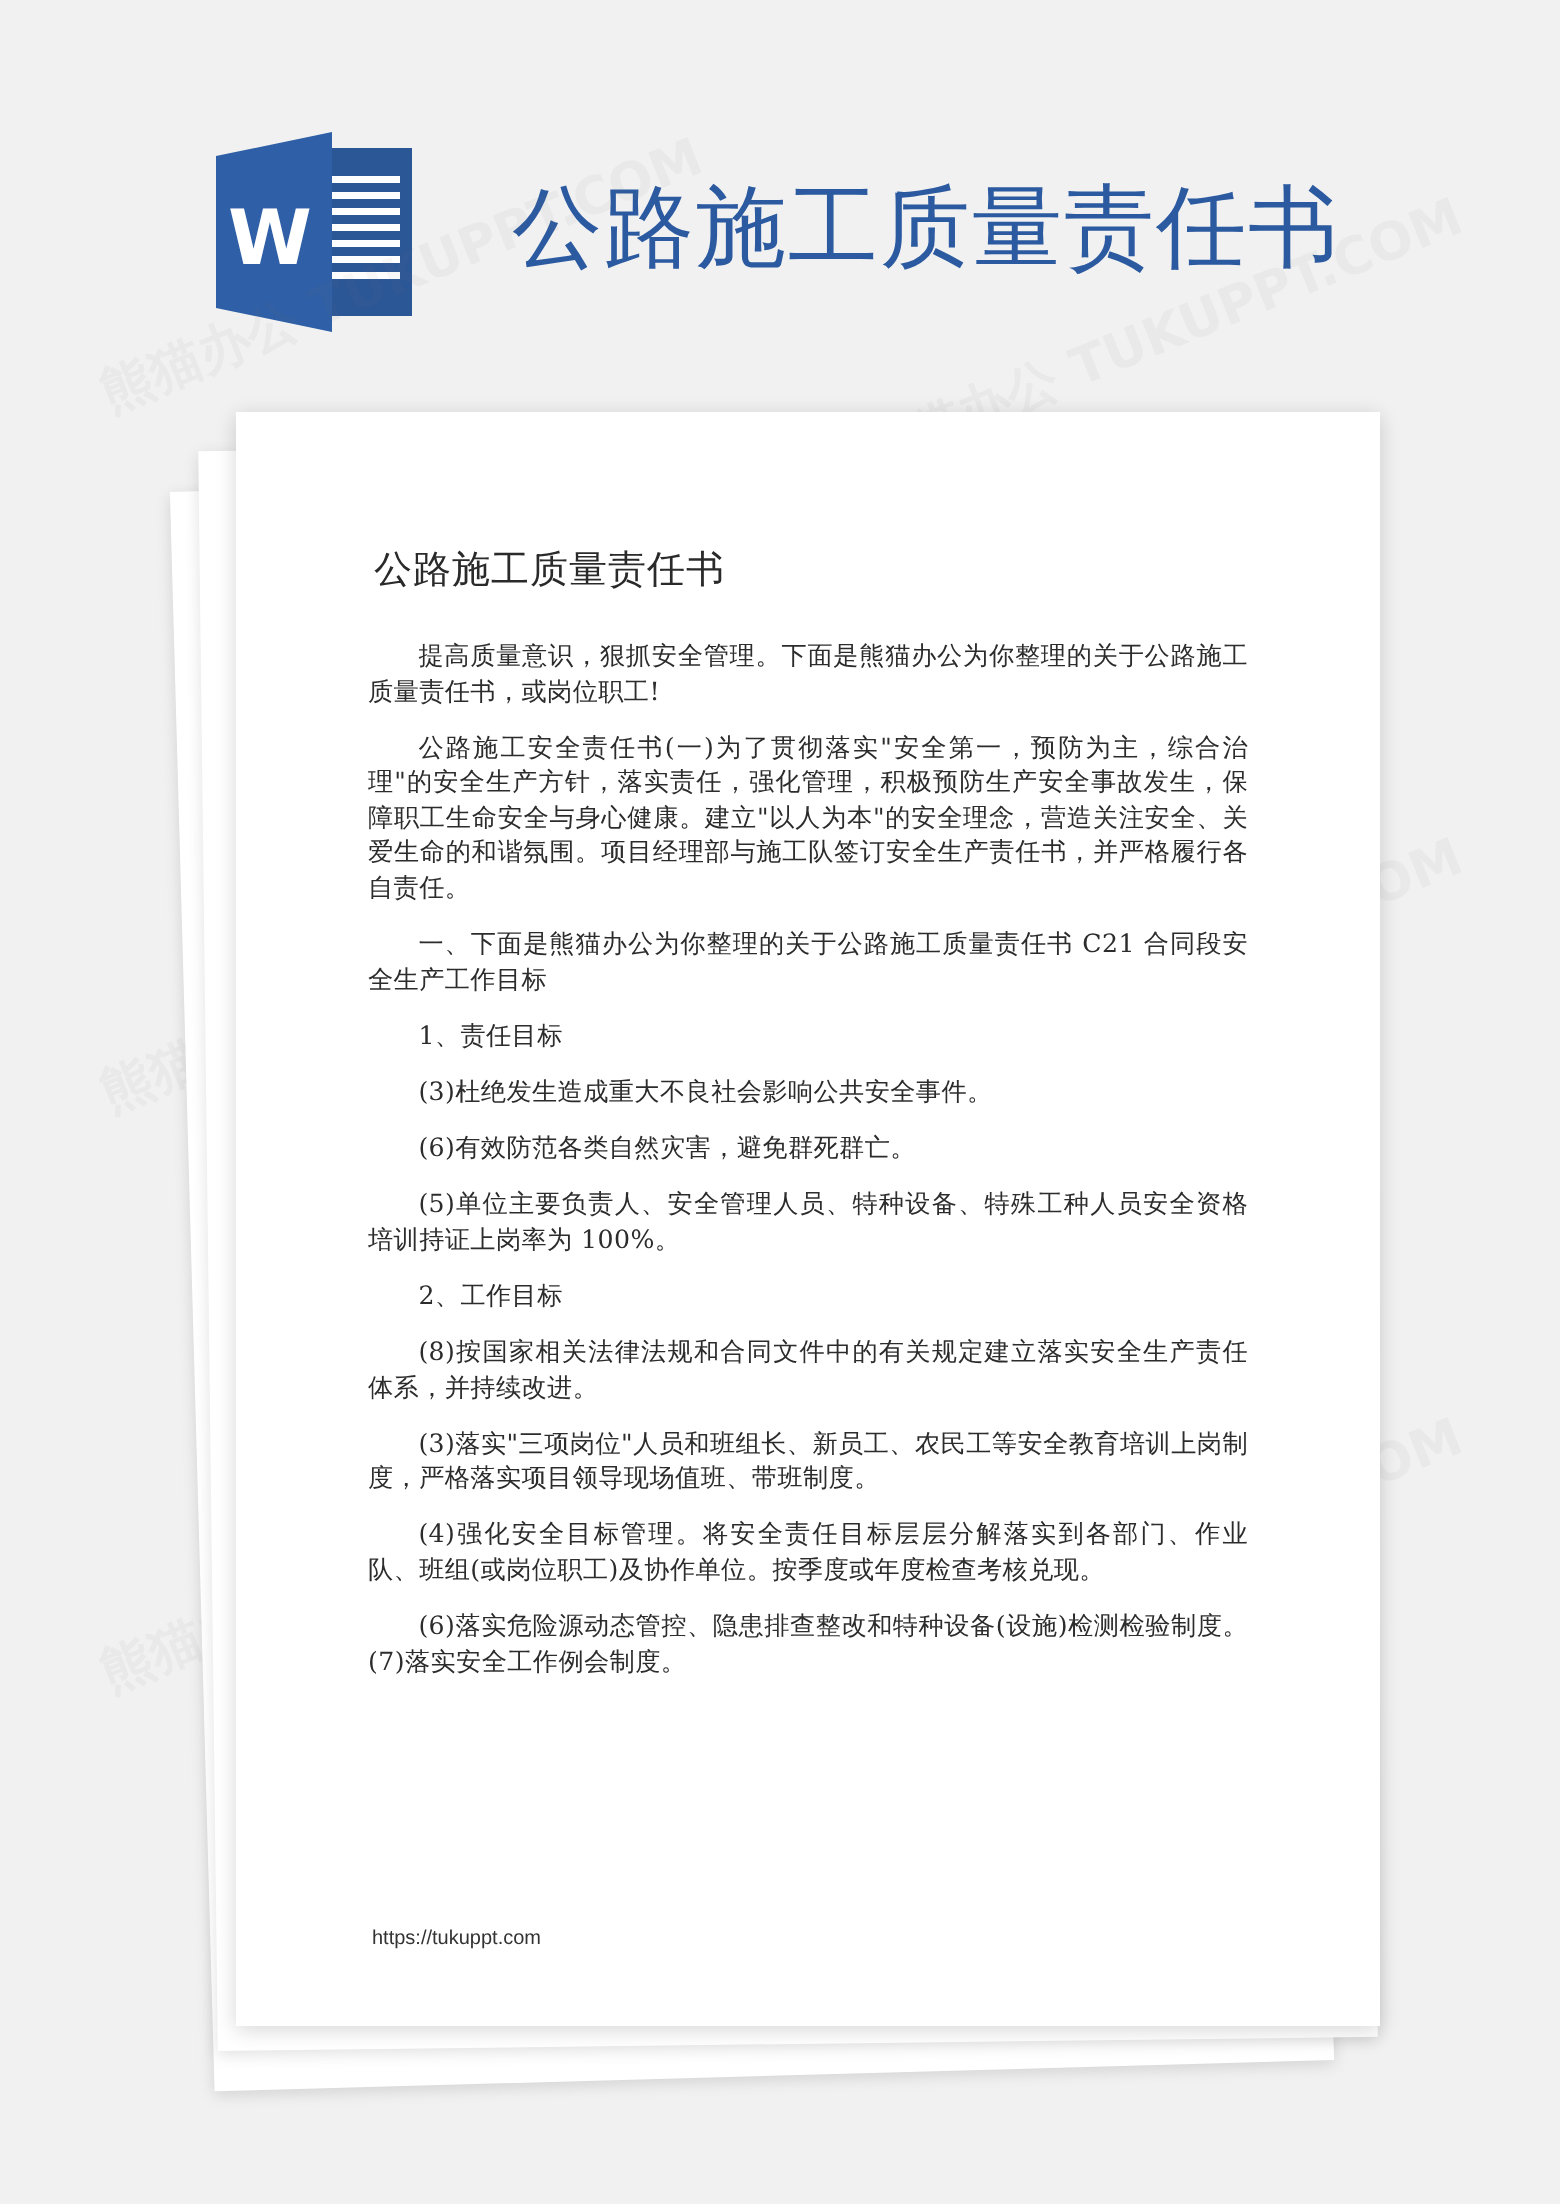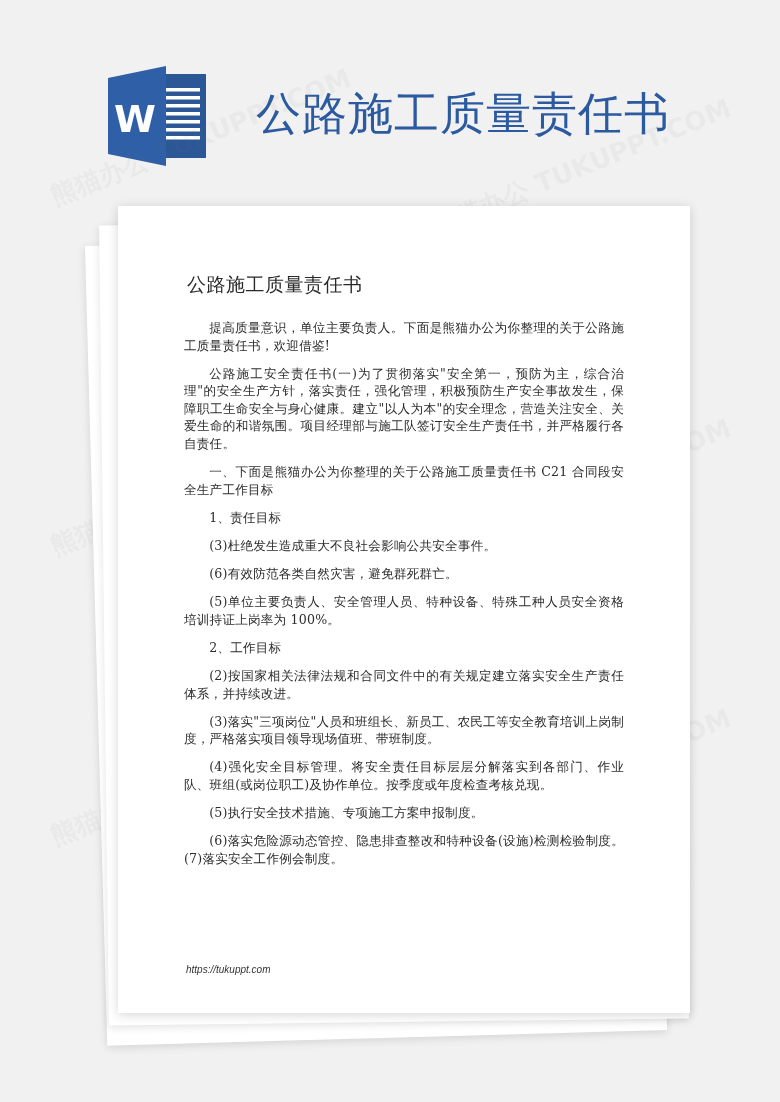--- a/index.html
+++ b/index.html
@@ -37,21 +37,21 @@
     .body-text {
       position: absolute; left: 66px; top: 113px; width: 440px;
       font-size: 12.6px; color: #2c2c2c; line-height: 17.6px;
     }
     .body-text p {
       margin: 0 0 10.5px 0; text-indent: 2em; text-align: justify; letter-spacing: 0.2px;
     }
     .footer-url {
       position: absolute; left: 68px; top: 758px;
       font-family: "Liberation Sans", "DejaVu Sans", sans-serif;
-      font-size: 10px; color: #333; font-style: italic;
+      font-size: 10px; color: #333;
     }
     .wm {
       position: absolute; font-family: "DejaVu Sans", sans-serif; font-weight: bold;
       font-size: 26px; color: rgba(120,120,120,0.06); transform: rotate(-22deg);
       white-space: nowrap; pointer-events: none;
     }
   </style>
 </head>
 <body>
 
@@ -81,28 +81,27 @@
 <div class="wm" style="left:420px;top:470px;">熊猫办公 TUKUPPT.COM</div>
 <div class="wm" style="left:40px;top:760px;">熊猫办公 TUKUPPT.COM</div>
 <div class="wm" style="left:420px;top:760px;">熊猫办公 TUKUPPT.COM</div>
 
 <div class="page-back2"></div>
 <div class="page-back1"></div>
 
 <div class="page">
   <div class="doc-title">公路施工质量责任书</div>
   <div class="body-text">
-    <p>提高质量意识，单位主要负责人。下面是熊猫办公为你整理的关于公路施工质量责任书，欢迎借鉴!</p>
+    <p>提高质量意识，狠抓安全管理。下面是熊猫办公为你整理的关于公路施工质量责任书，或岗位职工!</p>
     <p>公路施工安全责任书(一)为了贯彻落实"安全第一，预防为主，综合治理"的安全生产方针，落实责任，强化管理，积极预防生产安全事故发生，保障职工生命安全与身心健康。建立"以人为本"的安全理念，营造关注安全、关爱生命的和谐氛围。项目经理部与施工队签订安全生产责任书，并严格履行各自责任。</p>
     <p>一、下面是熊猫办公为你整理的关于公路施工质量责任书 C21 合同段安全生产工作目标</p>
     <p>1、责任目标</p>
     <p>(3)杜绝发生造成重大不良社会影响公共安全事件。</p>
     <p>(6)有效防范各类自然灾害，避免群死群亡。</p>
     <p>(5)单位主要负责人、安全管理人员、特种设备、特殊工种人员安全资格培训持证上岗率为 100%。</p>
     <p>2、工作目标</p>
-    <p>(2)按国家相关法律法规和合同文件中的有关规定建立落实安全生产责任体系，并持续改进。</p>
+    <p>(8)按国家相关法律法规和合同文件中的有关规定建立落实安全生产责任体系，并持续改进。</p>
     <p>(3)落实"三项岗位"人员和班组长、新员工、农民工等安全教育培训上岗制度，严格落实项目领导现场值班、带班制度。</p>
     <p>(4)强化安全目标管理。将安全责任目标层层分解落实到各部门、作业队、班组(或岗位职工)及协作单位。按季度或年度检查考核兑现。</p>
-    <p>(5)执行安全技术措施、专项施工方案申报制度。</p>
     <p>(6)落实危险源动态管控、隐患排查整改和特种设备(设施)检测检验制度。(7)落实安全工作例会制度。</p>
   </div>
   <div class="footer-url">https://tukuppt.com</div>
 </div>
 
 </body></html>

